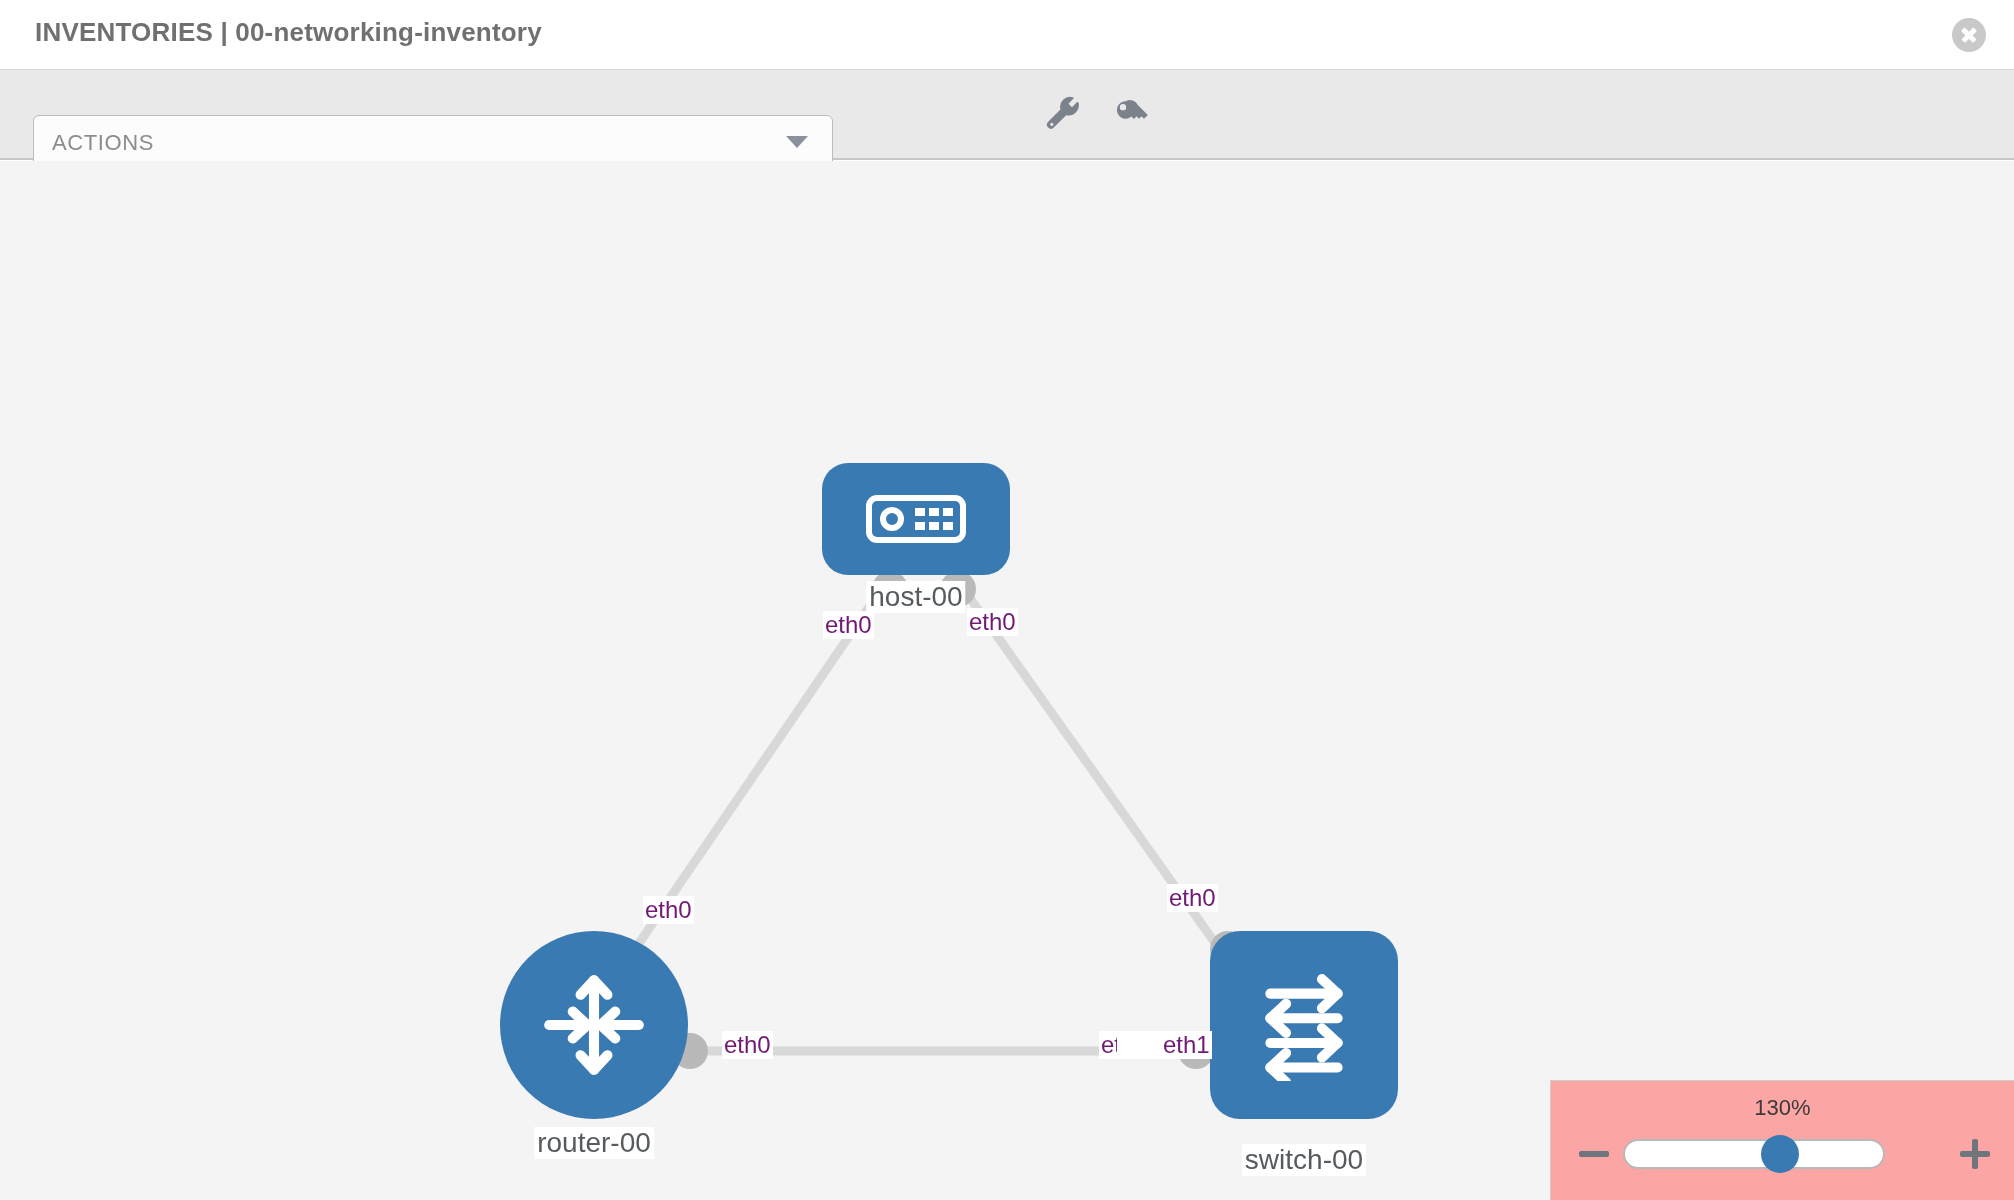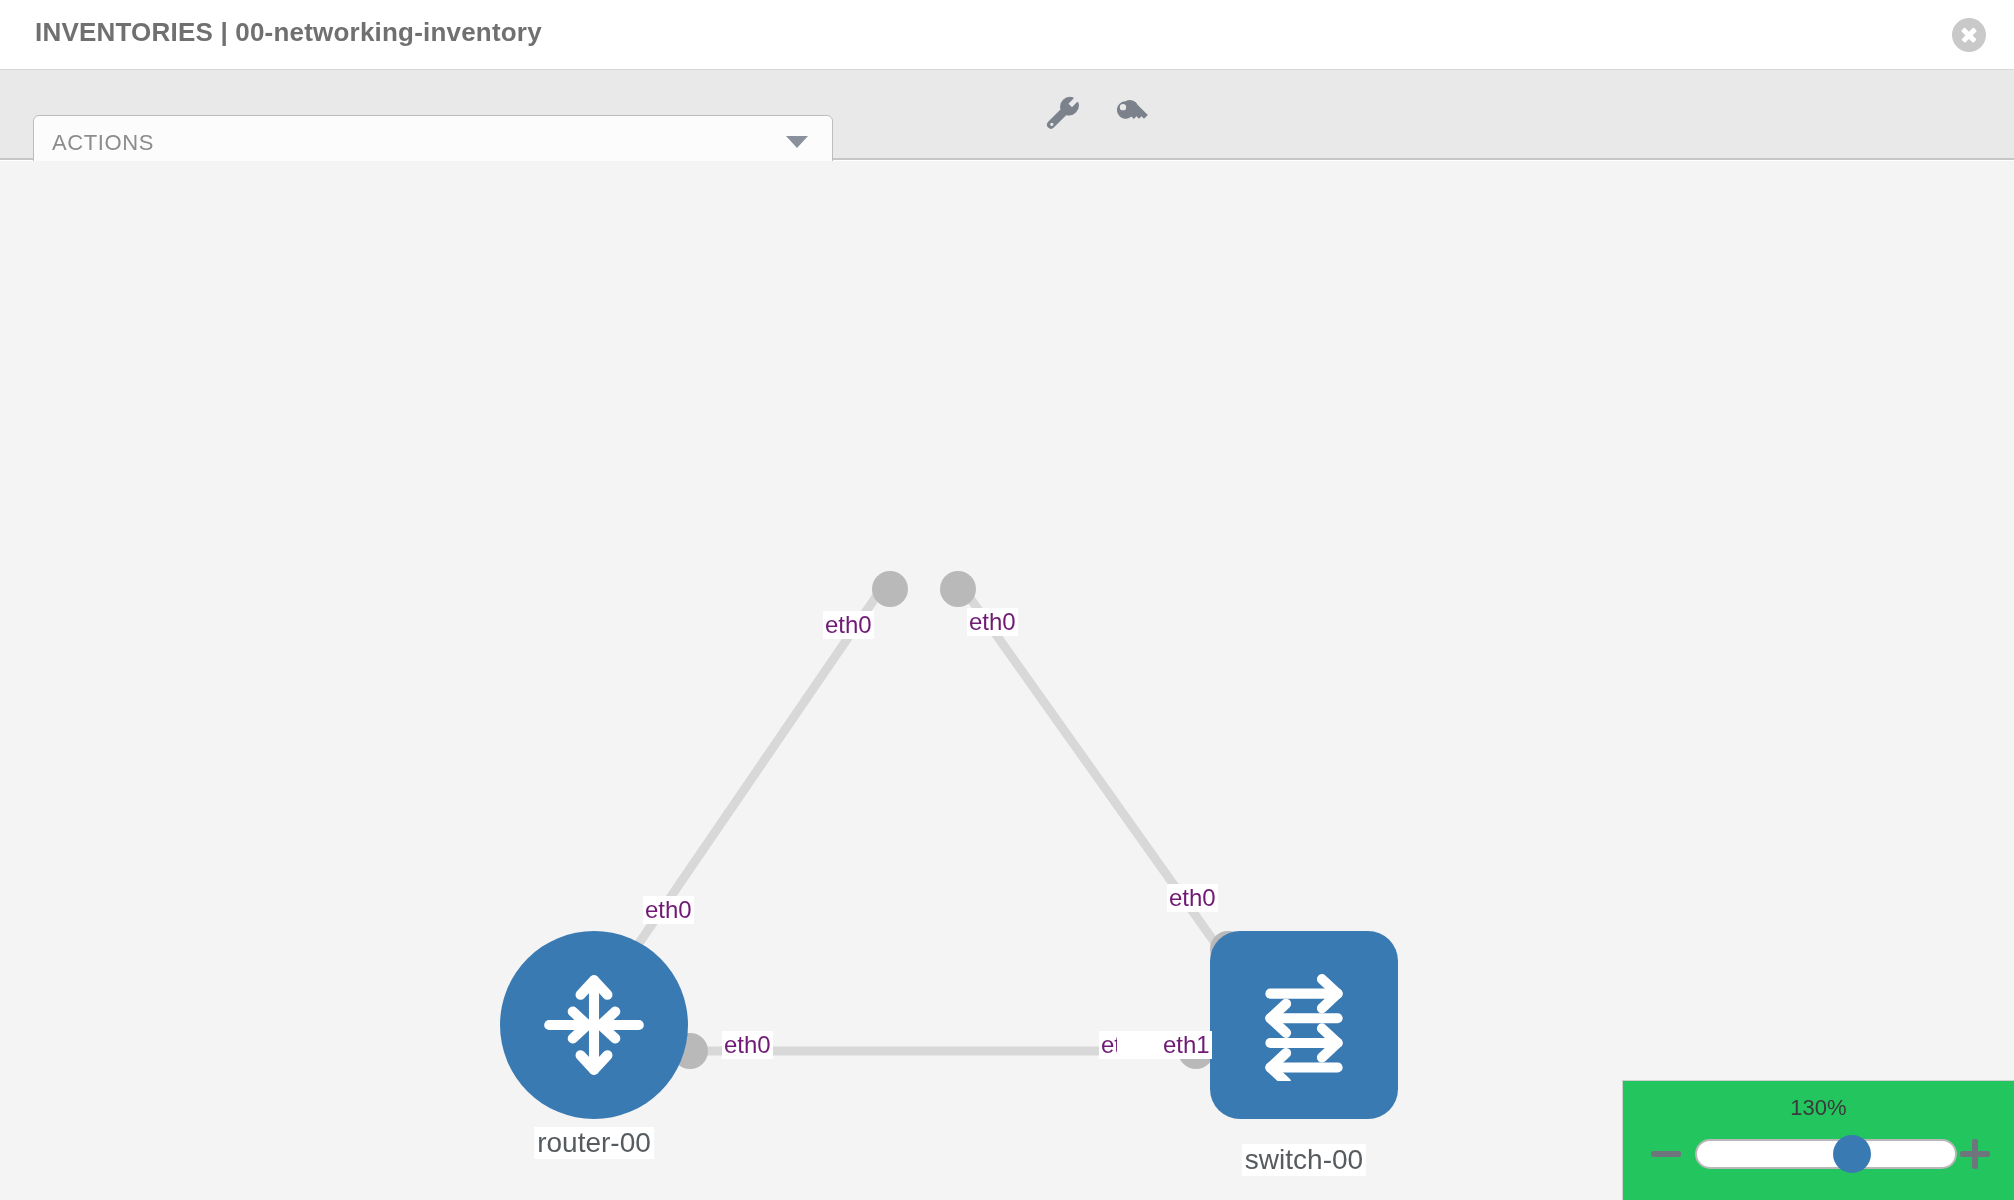--- a/index.html
+++ b/index.html
@@ -134,22 +134,22 @@
   .nub {
     position: absolute;
     width: 36px; height: 36px;
     border-radius: 50%;
     background: #b9b9b9;
   }
 
   
   .zoom-panel {
     position: absolute; right: 0; bottom: 0;
-    width: 392px; height: 120px;
-    background: #22c55e;
+    width: 464px; height: 120px;
+    background: #fca5a5;
     border: 1px solid #d0d0d0;
     border-right: none; border-bottom: none;
   }
   .zoom-value {
     position: absolute; left: 0; right: 0; top: 14px;
     text-align: center;
     font-size: 22px; color: #3a3a3a;
   }
   .zoom-minus, .zoom-plus {
     position: absolute; top: 56px;
@@ -227,20 +227,35 @@
       <line x1="680" y1="890" x2="1200" y2="890" stroke="#d8d8d8" stroke-width="9"></line>
     </svg>
 
     <div class="nub" style="left:872px; top:410px;"></div>
     <div class="nub" style="left:940px; top:410px;"></div>
     <div class="nub" style="left:620px; top:790px;"></div>
     <div class="nub" style="left:672px; top:872px;"></div>
     <div class="nub" style="left:1210px; top:770px;"></div>
     <div class="nub" style="left:1178px; top:872px;"></div>
 
+    <div class="node node-host" style="left:822px; top:302px;">
+      <div class="shape">
+        <svg width="100" height="48" viewBox="0 0 100 48" aria-hidden="true">
+          <rect x="3" y="3" width="94" height="42" rx="8" ry="8" fill="none" stroke="#ffffff" stroke-width="6"></rect>
+          <circle cx="26" cy="24" r="9" fill="none" stroke="#ffffff" stroke-width="6"></circle>
+          <rect x="49" y="13" width="10" height="8" fill="#ffffff"></rect>
+          <rect x="63" y="13" width="10" height="8" fill="#ffffff"></rect>
+          <rect x="77" y="13" width="10" height="8" fill="#ffffff"></rect>
+          <rect x="49" y="27" width="10" height="8" fill="#ffffff"></rect>
+          <rect x="63" y="27" width="10" height="8" fill="#ffffff"></rect>
+          <rect x="77" y="27" width="10" height="8" fill="#ffffff"></rect>
+        </svg>
+      </div>
+      <div class="node-label" style="top:118px;">host-00</div>
+    </div>
 
     <div class="node node-router" style="left:500px; top:770px;">
       <div class="shape">
         <svg width="112" height="112" viewBox="0 0 100 100" aria-hidden="true">
           <g stroke="#ffffff" stroke-width="9" stroke-linecap="round" stroke-linejoin="round" fill="none">
 
             <line x1="50" y1="46" x2="50" y2="10"></line>
             <polyline points="38,23 50,10 62,23"></polyline>
 
             <line x1="50" y1="54" x2="50" y2="90"></line>

